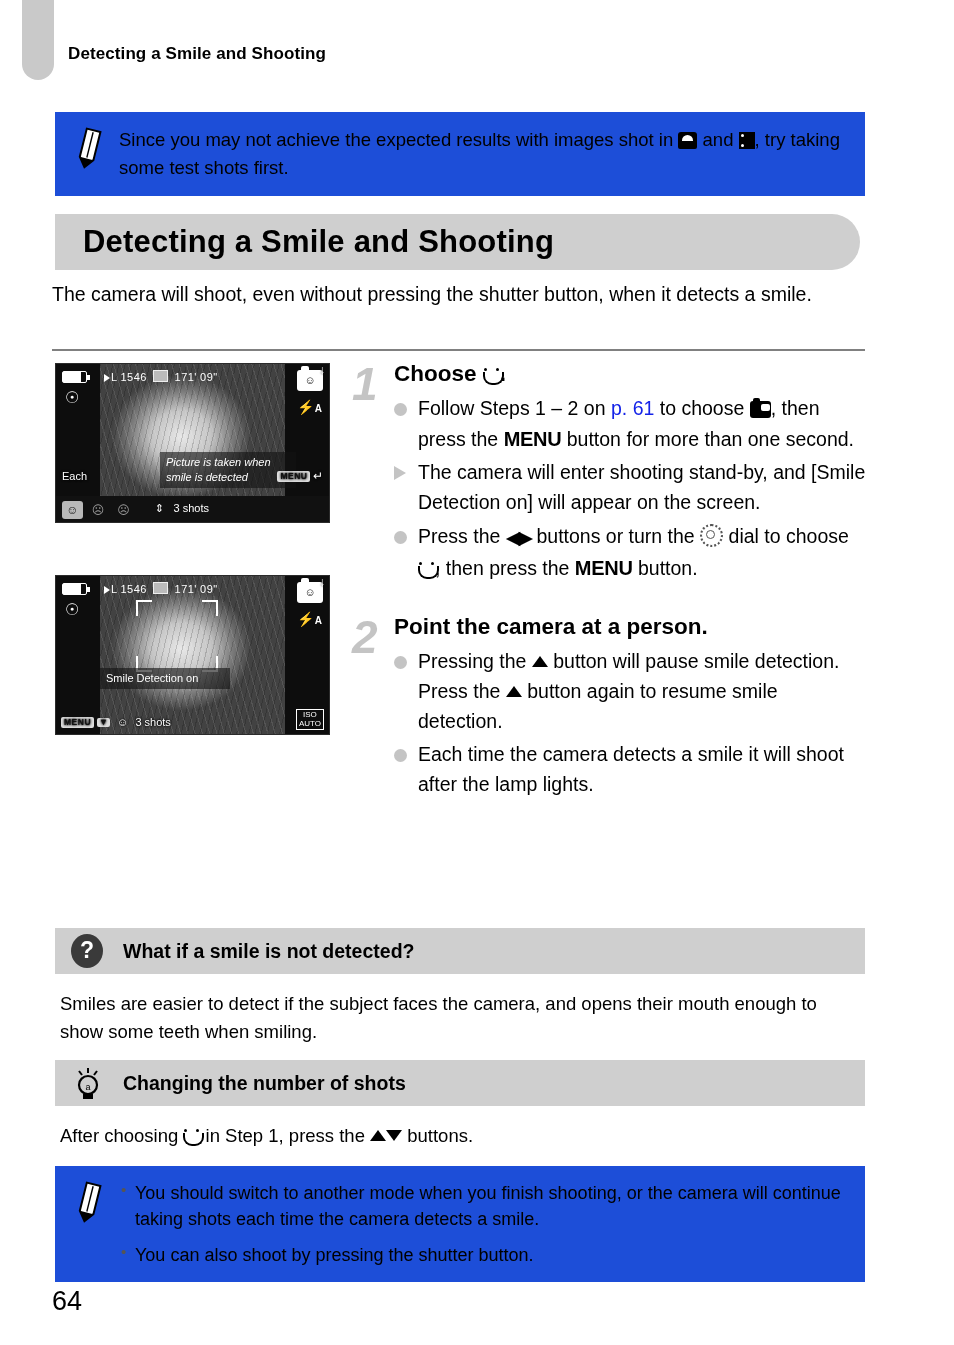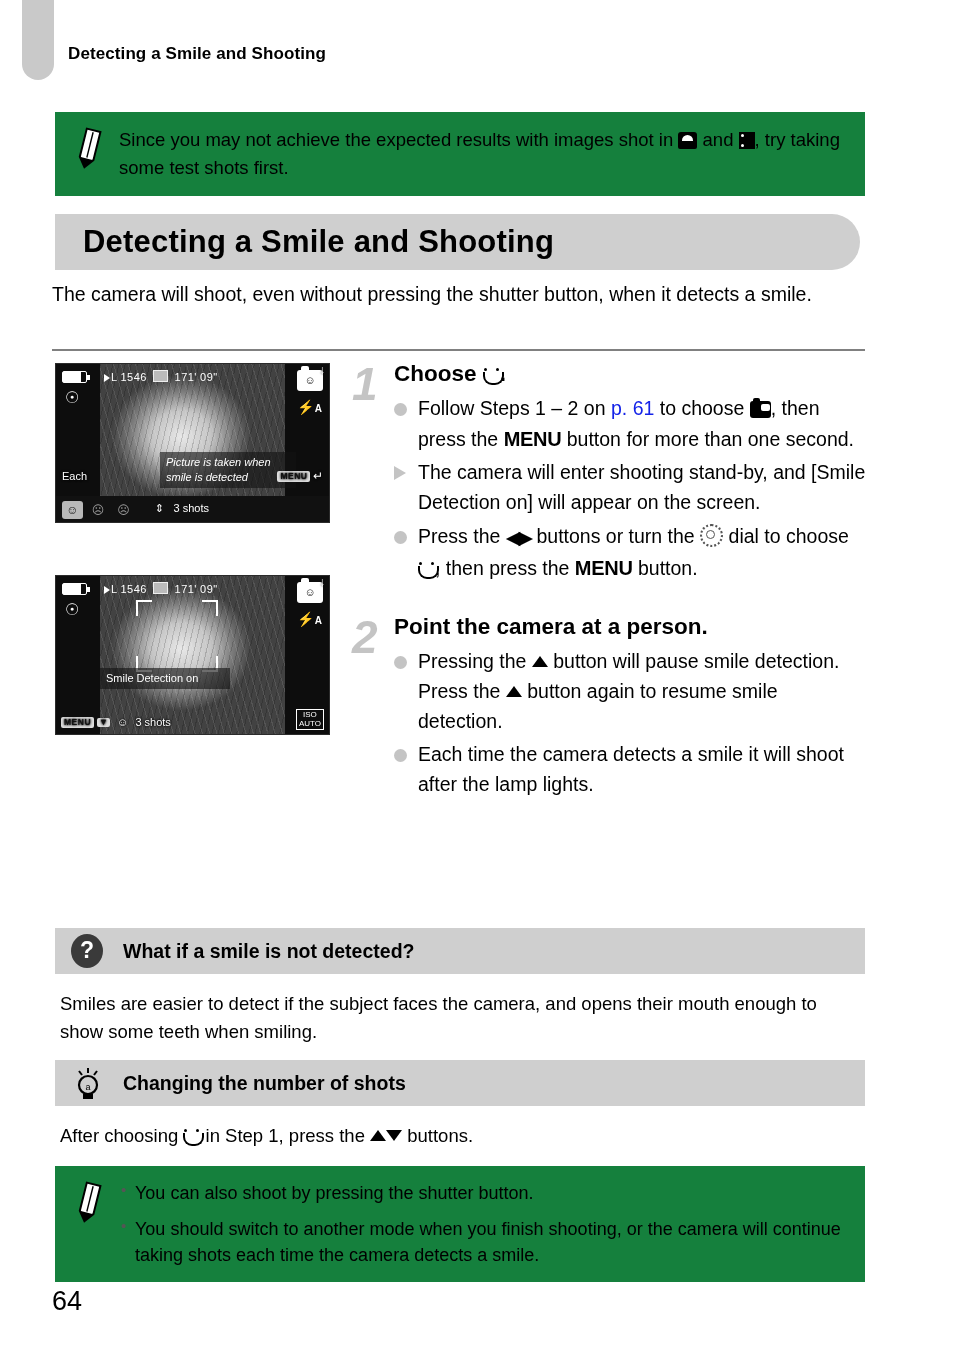--- a/index.html
+++ b/index.html
@@ -22,21 +22,21 @@
 
   
   .running-head{
     position:absolute;left:68px;top:44px;
     font-size:17px;font-weight:bold;letter-spacing:.1px;
   }
 
   
   .note-box{
     position:absolute;left:55px;width:810px;
-    background:#15803d;
+    background:#1d4ed8;
     box-sizing:border-box;
   }
   .note-box .note-icon{
     position:absolute;left:18px;top:14px;
     width:34px;height:44px;
   }
   .note-box .note-text{
     margin-left:64px;padding:14px 18px 14px 0;
     font-size:18.5px;line-height:1.52;
   }
@@ -417,19 +417,19 @@
     <svg width="34" height="46" viewBox="0 0 34 46">
       <g transform="rotate(14 17 23)">
         <path d="M9 4 L23 4 L23 33 L16 42 L9 33 Z" fill="#ffffff" stroke="#000" stroke-width="2"></path>
         <path d="M9 33 L16 42 L23 33 Z" fill="#000"></path>
         <line x1="16" y1="6" x2="16" y2="32" stroke="#000" stroke-width="1.4"></line>
       </g>
     </svg>
   </div>
   <div class="note-text">
     <ul class="bullets">
+      <li>You should switch to another mode when you finish shooting, or the camera will continue taking shots each time the camera detects a smile.</li>
       <li>You can also shoot by pressing the shutter button.</li>
-      <li>You should switch to another mode when you finish shooting, or the camera will continue taking shots each time the camera detects a smile.</li>
     </ul>
   </div>
 </div>
 
 <div class="pageno">64</div>
 
 </body></html>

